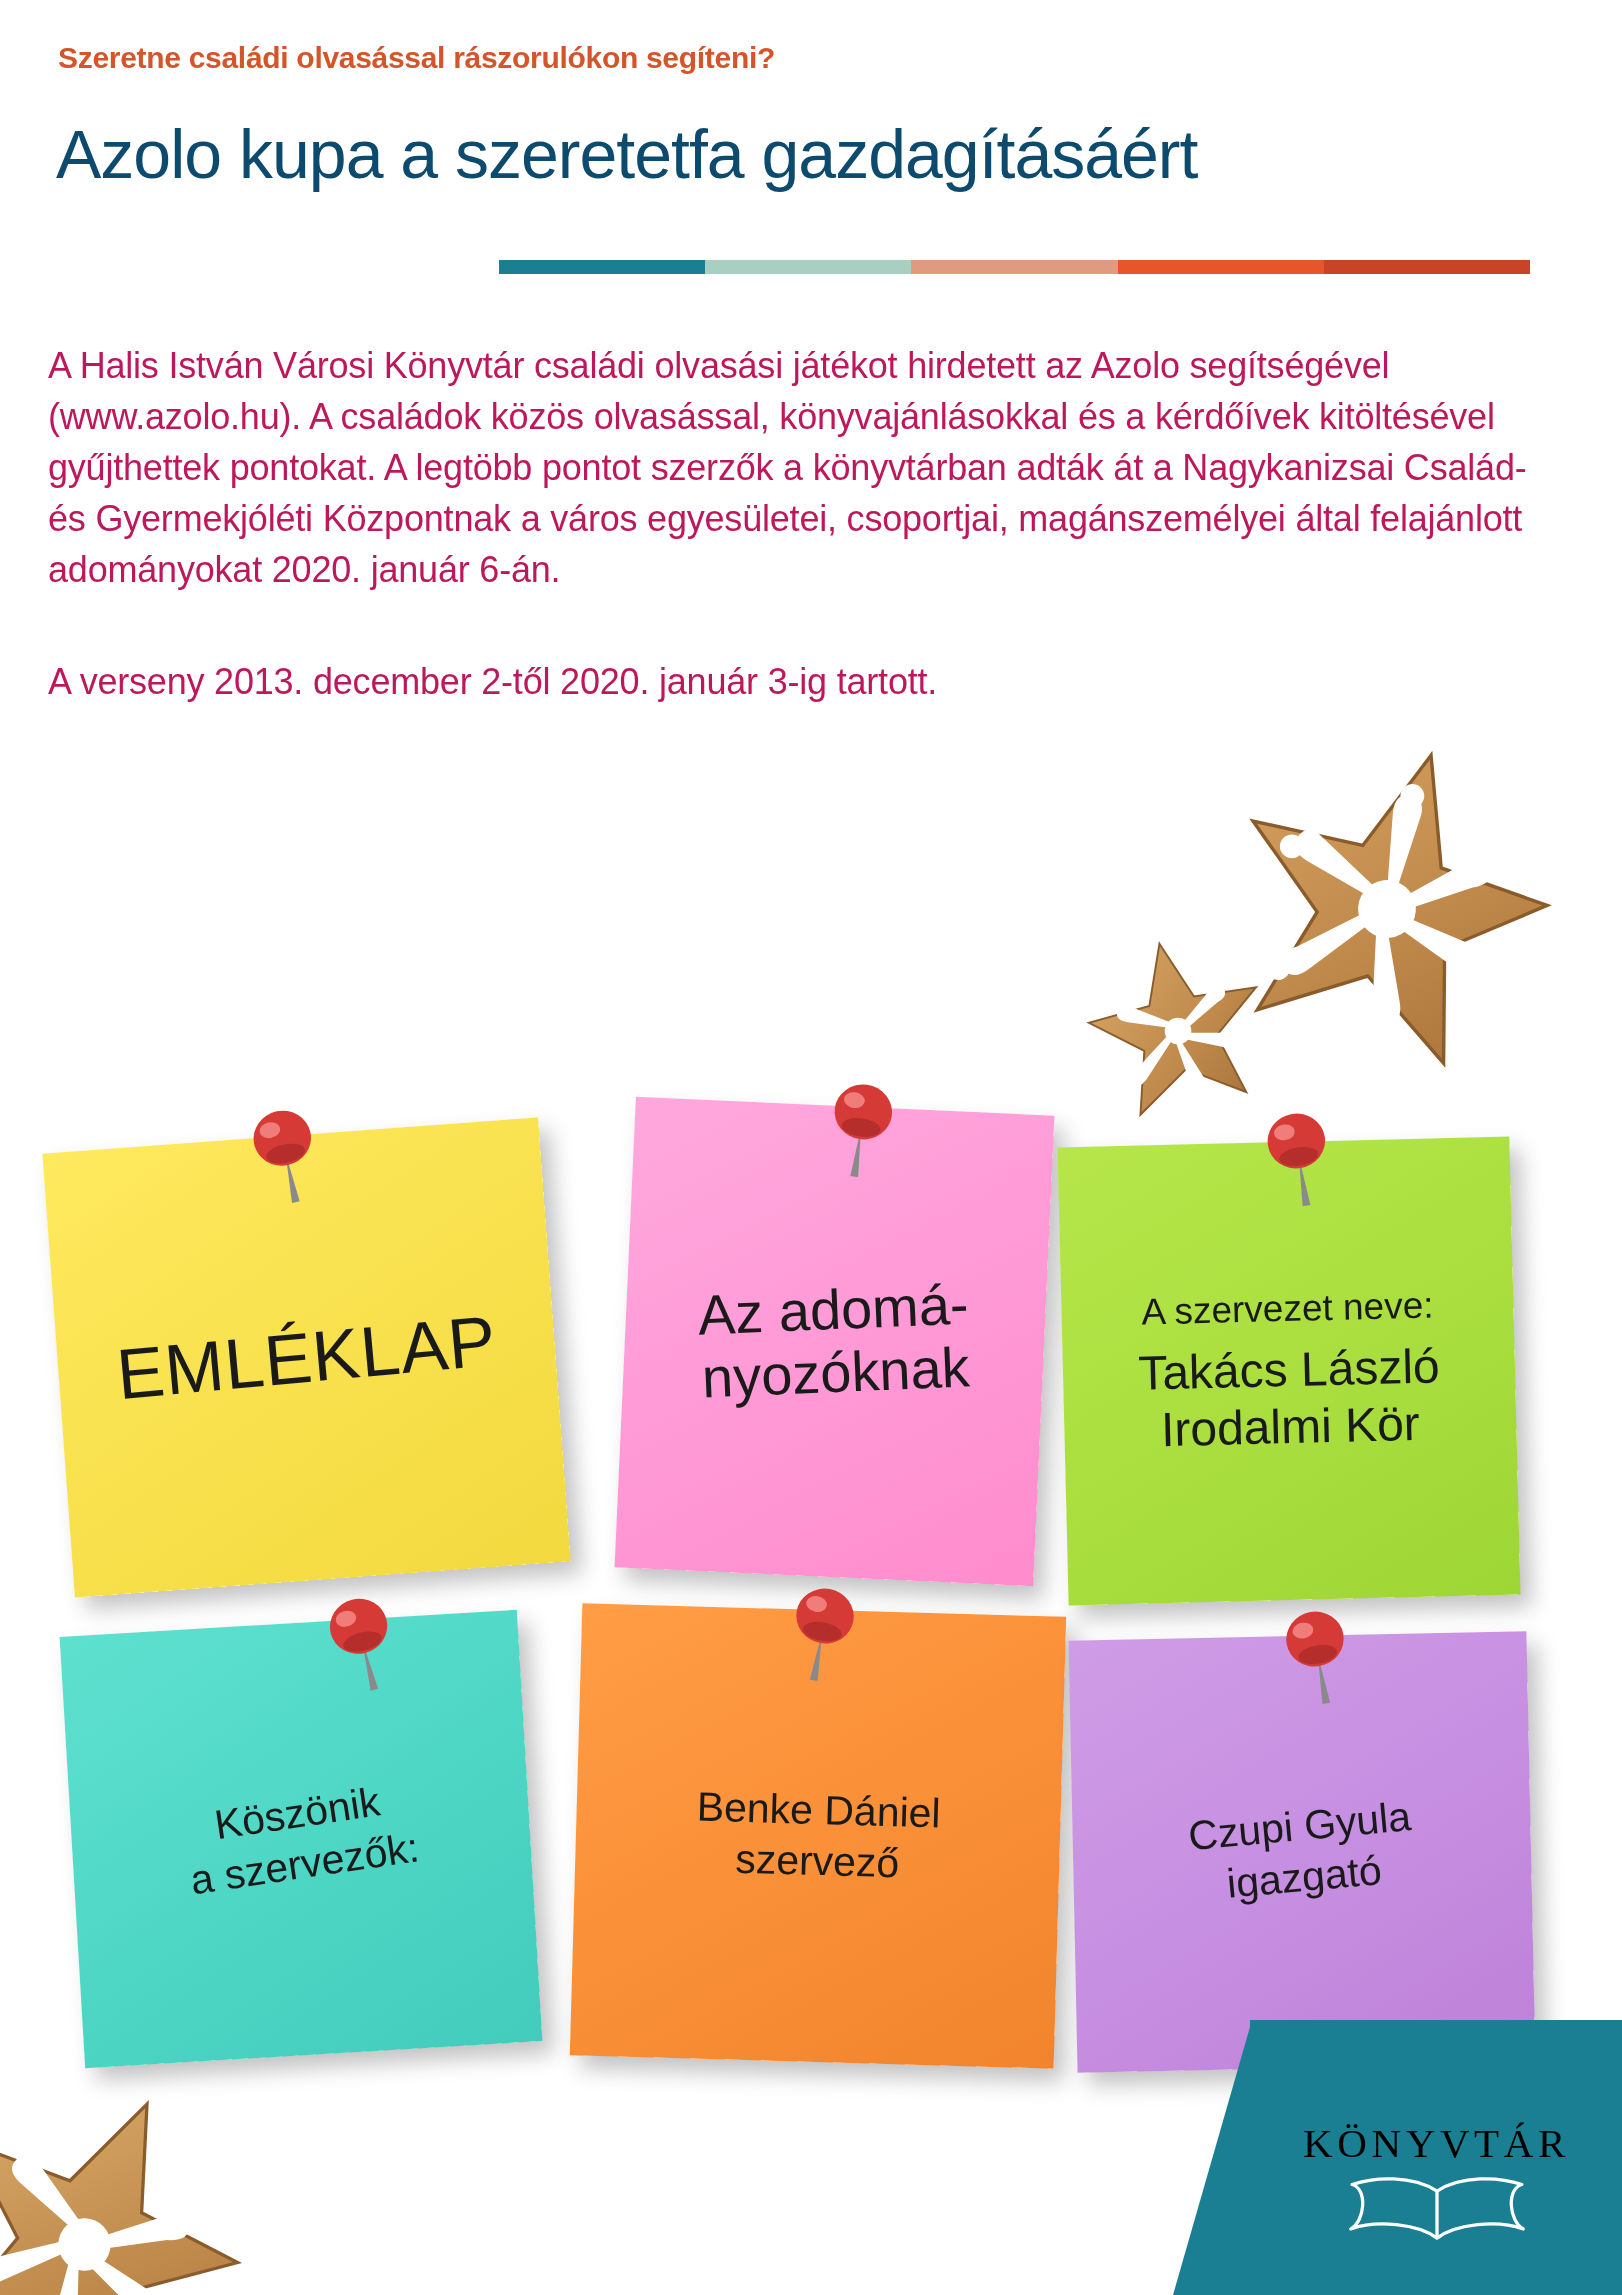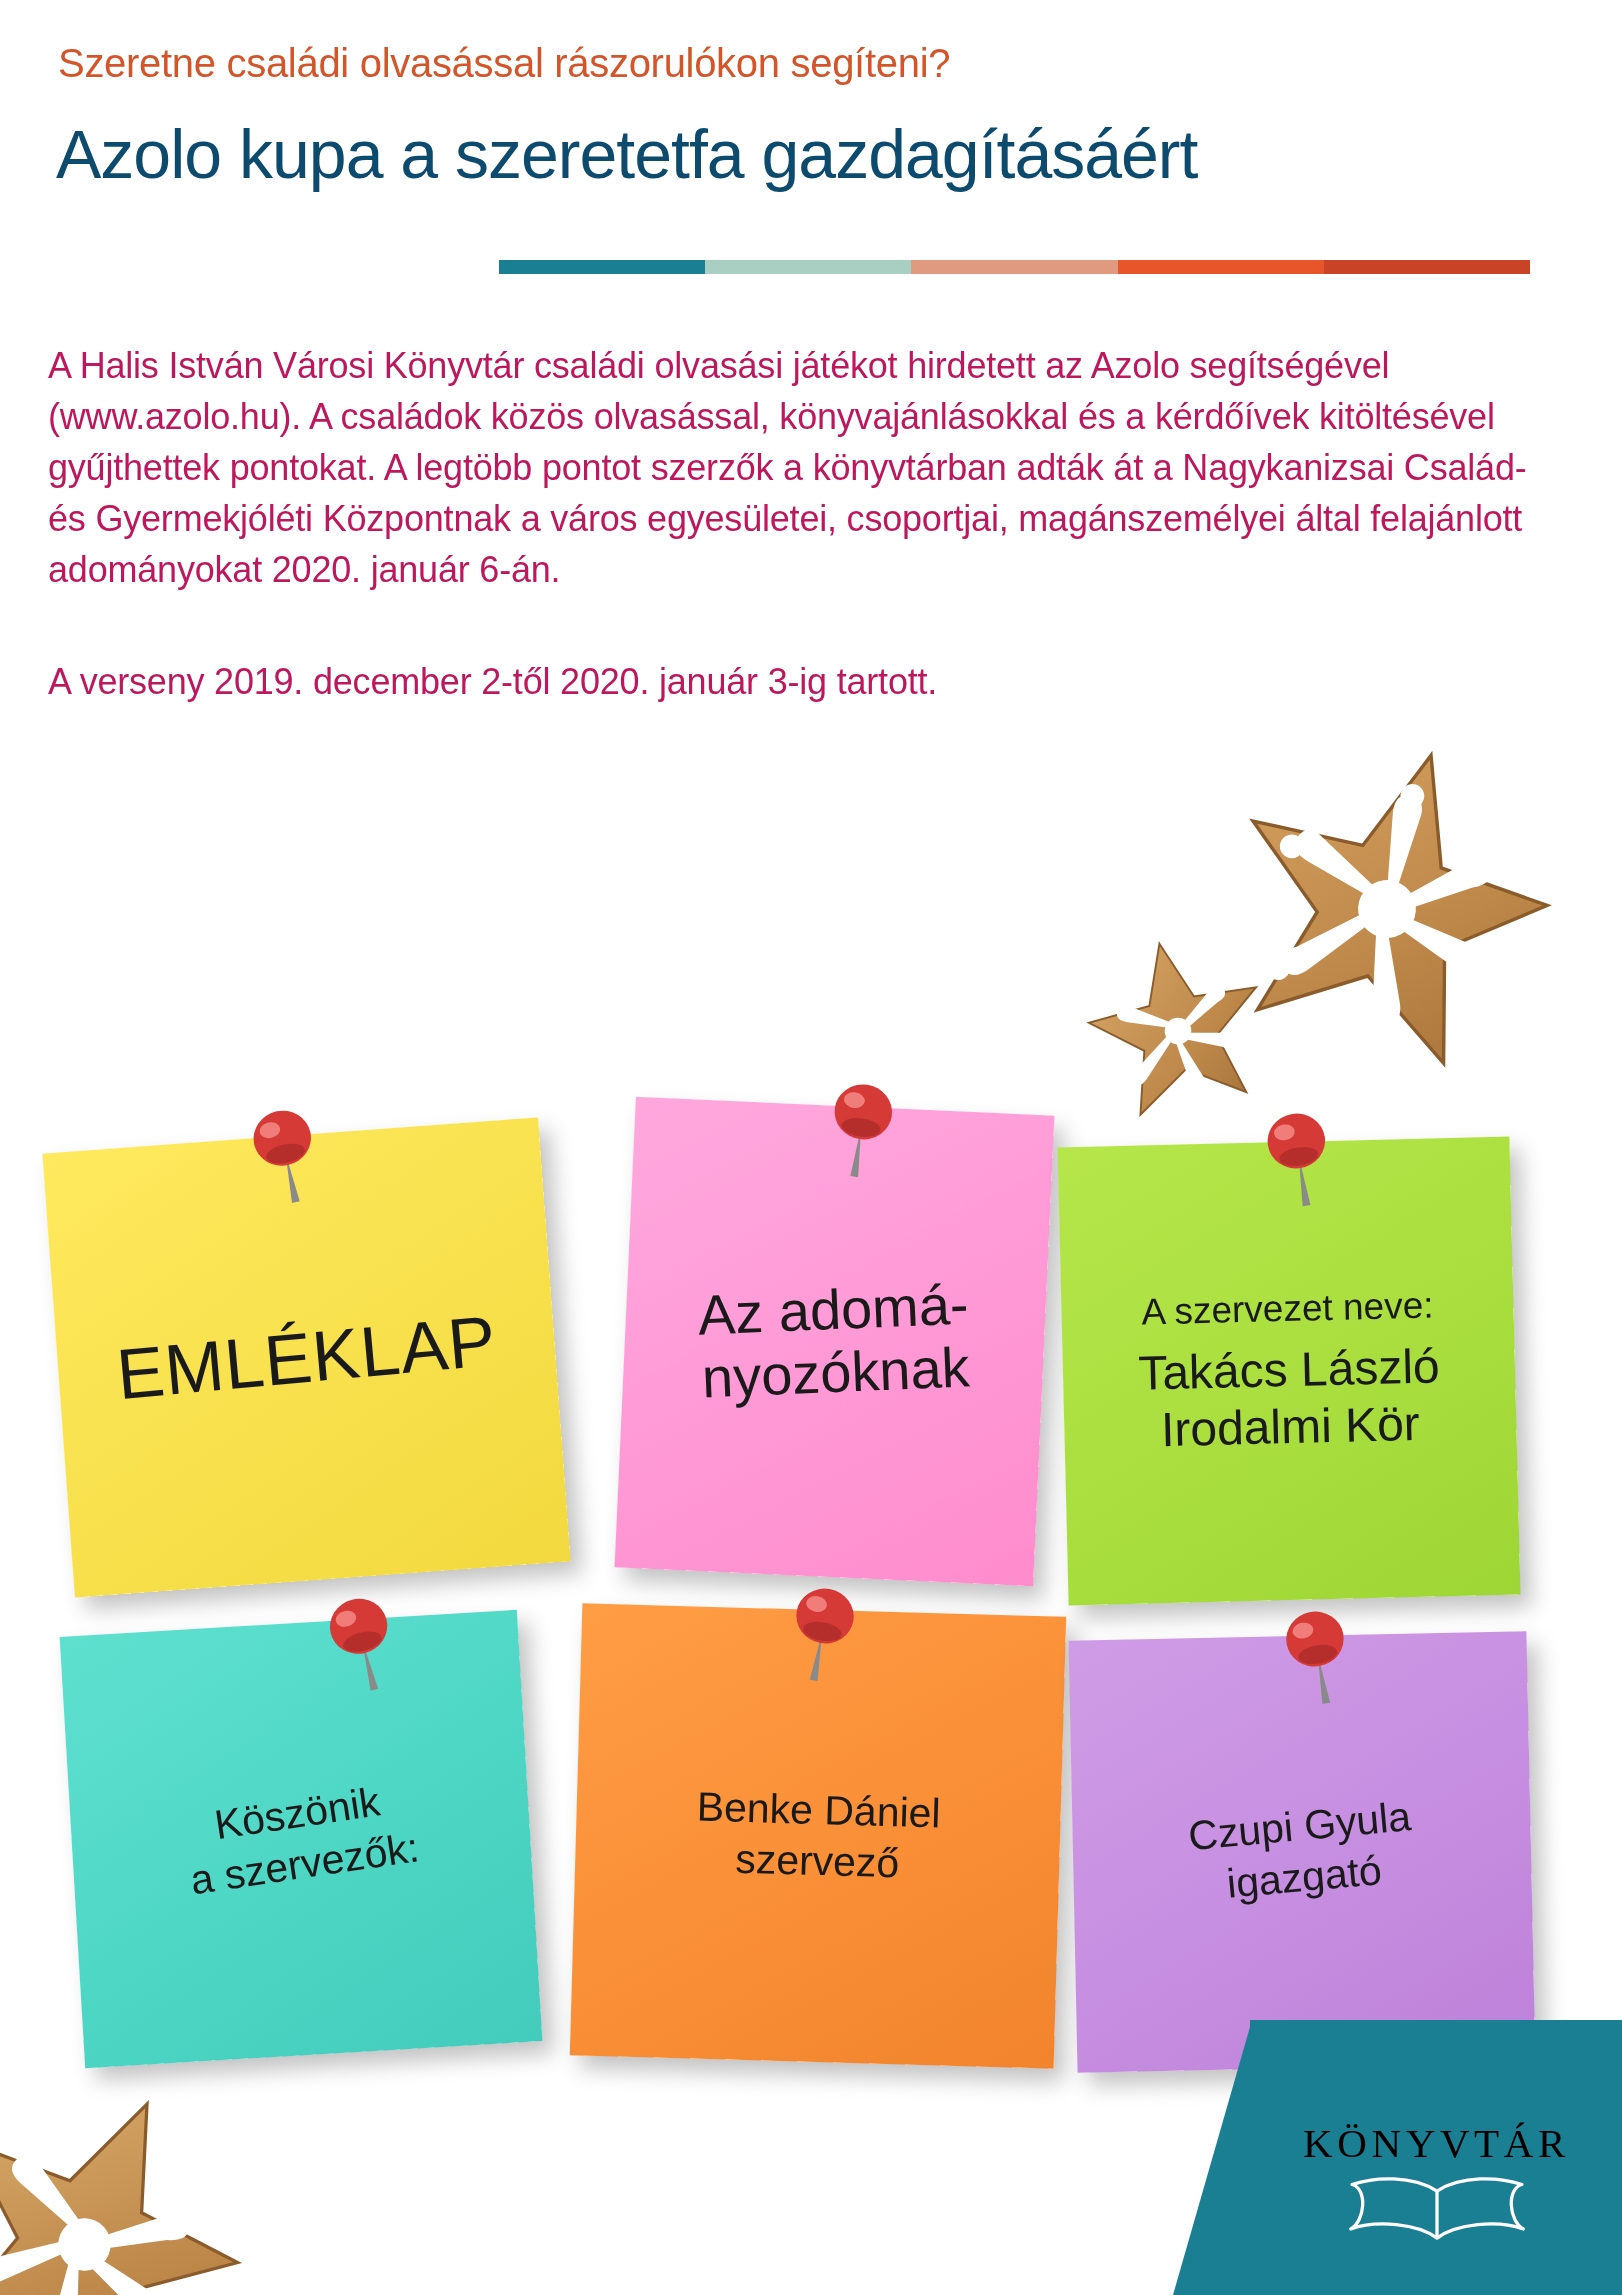--- a/index.html
+++ b/index.html
@@ -14,22 +14,22 @@
     overflow: hidden;
     font-family: "Liberation Sans", sans-serif;
     -webkit-font-smoothing: antialiased;
   }
 
   
   .kicker {
     position: absolute;
     left: 58px;
     top: 41px;
-    font-size: 40px;
-    font-weight: normal;
+    font-size: 30px;
+    font-weight: bold;
     color: #d4552a;
     letter-spacing: -0.3px;
     white-space: nowrap;
   }
   .headline {
     position: absolute;
     left: 56px;
     top: 115px;
     font-size: 68px;
     font-weight: normal;
@@ -181,21 +181,21 @@
 <div class="rule">
   <span style="background:#1b7f94;width:20%"></span>
   <span style="background:#a8cfc2;width:20%"></span>
   <span style="background:#e09a7f;width:20%"></span>
   <span style="background:#e8552a;width:20%"></span>
   <span style="background:#c94327;width:20%"></span>
 </div>
 
 <div class="body-text">
   <p>A Halis István Városi Könyvtár családi olvasási játékot hirdetett az Azolo segítségével (www.azolo.hu). A családok közös olvasással, könyvajánlások­kal és a kérdőívek kitöltésével gyűjthettek pontokat. A legtöbb pontot szer­zők a könyvtárban adták át a Nagykanizsai Család- és Gyermekjóléti Köz­pontnak a város egyesületei, csoportjai, magánszemélyei által felajánlott adományokat 2020. január 6-án.</p>
-  <p class="gap">A verseny 2019. december 2-től 2020. január 3-ig tartott.</p>
+  <p class="gap">A verseny 2013. december 2-től 2020. január 3-ig tartott.</p>
 </div>
 
 <div class="cookie" style="left:1217px; top:739px;">
   <svg width="340" height="340" viewBox="0 0 200 200">
     <defs>
       <linearGradient id="ck1" x1="0" y1="0" x2="1" y2="1">
         <stop offset="0%" stop-color="#d6a261"></stop>
         <stop offset="55%" stop-color="#c08b4c"></stop>
         <stop offset="100%" stop-color="#a9733a"></stop>
       </linearGradient>

